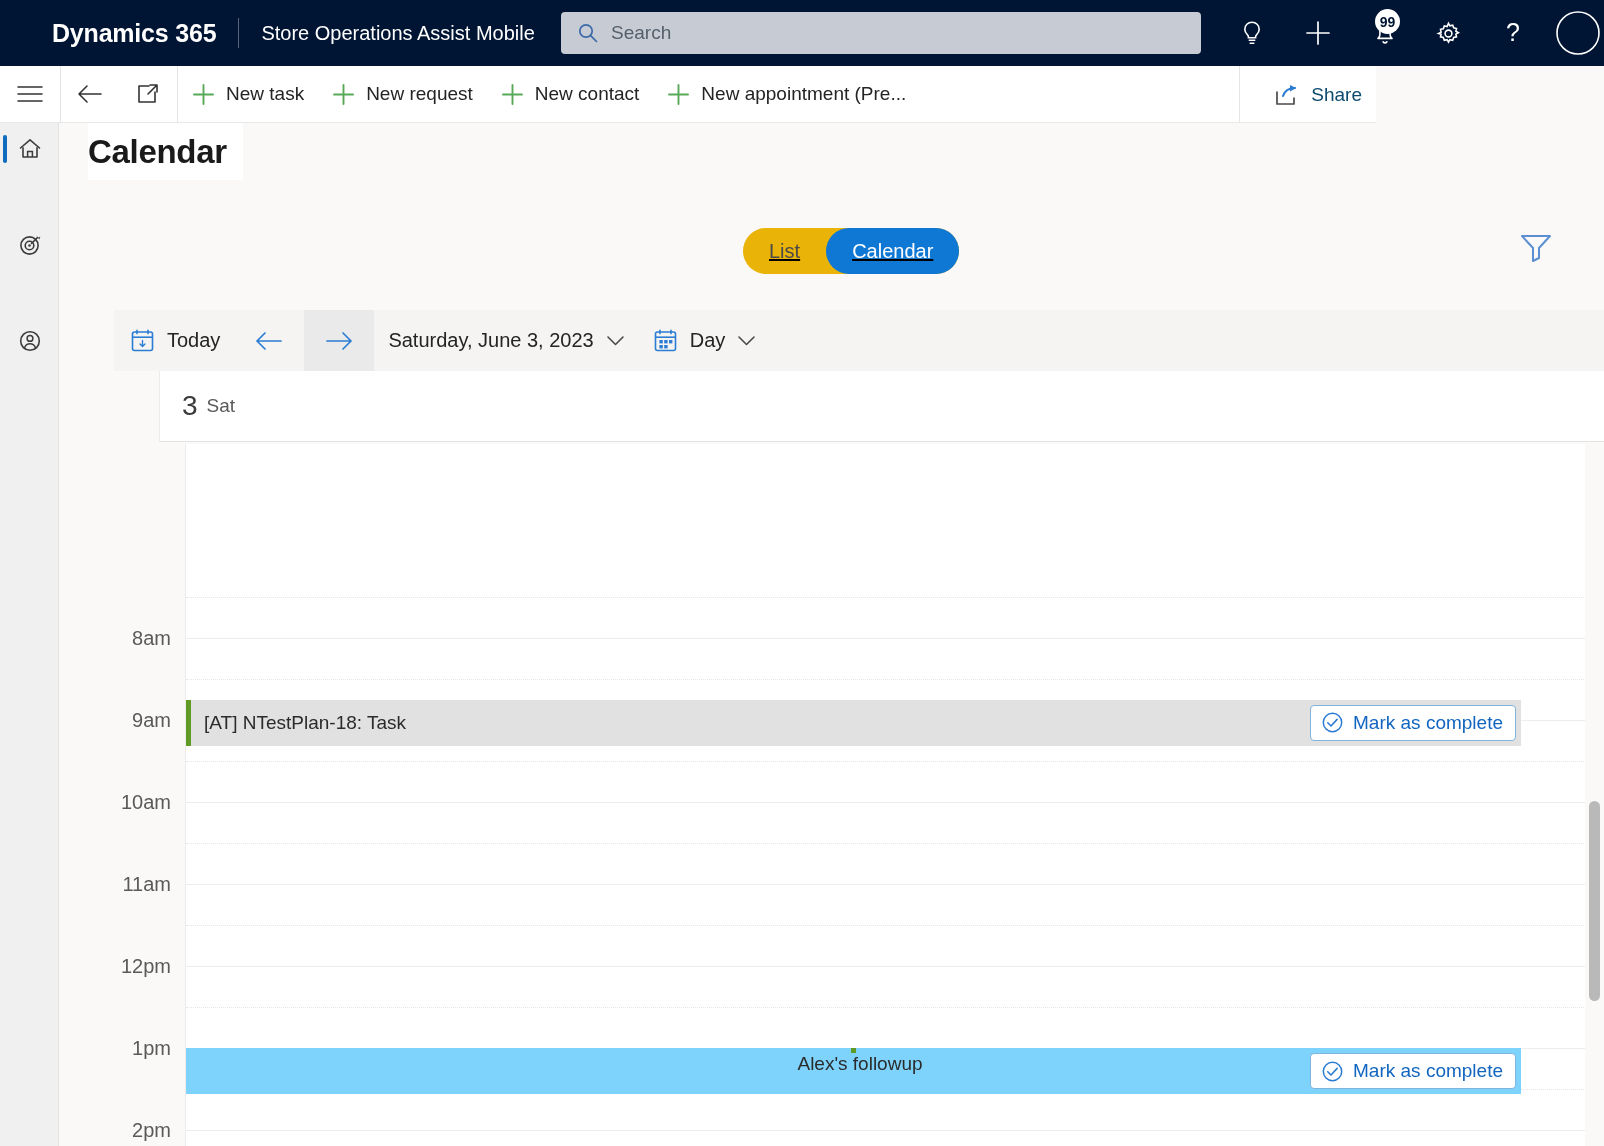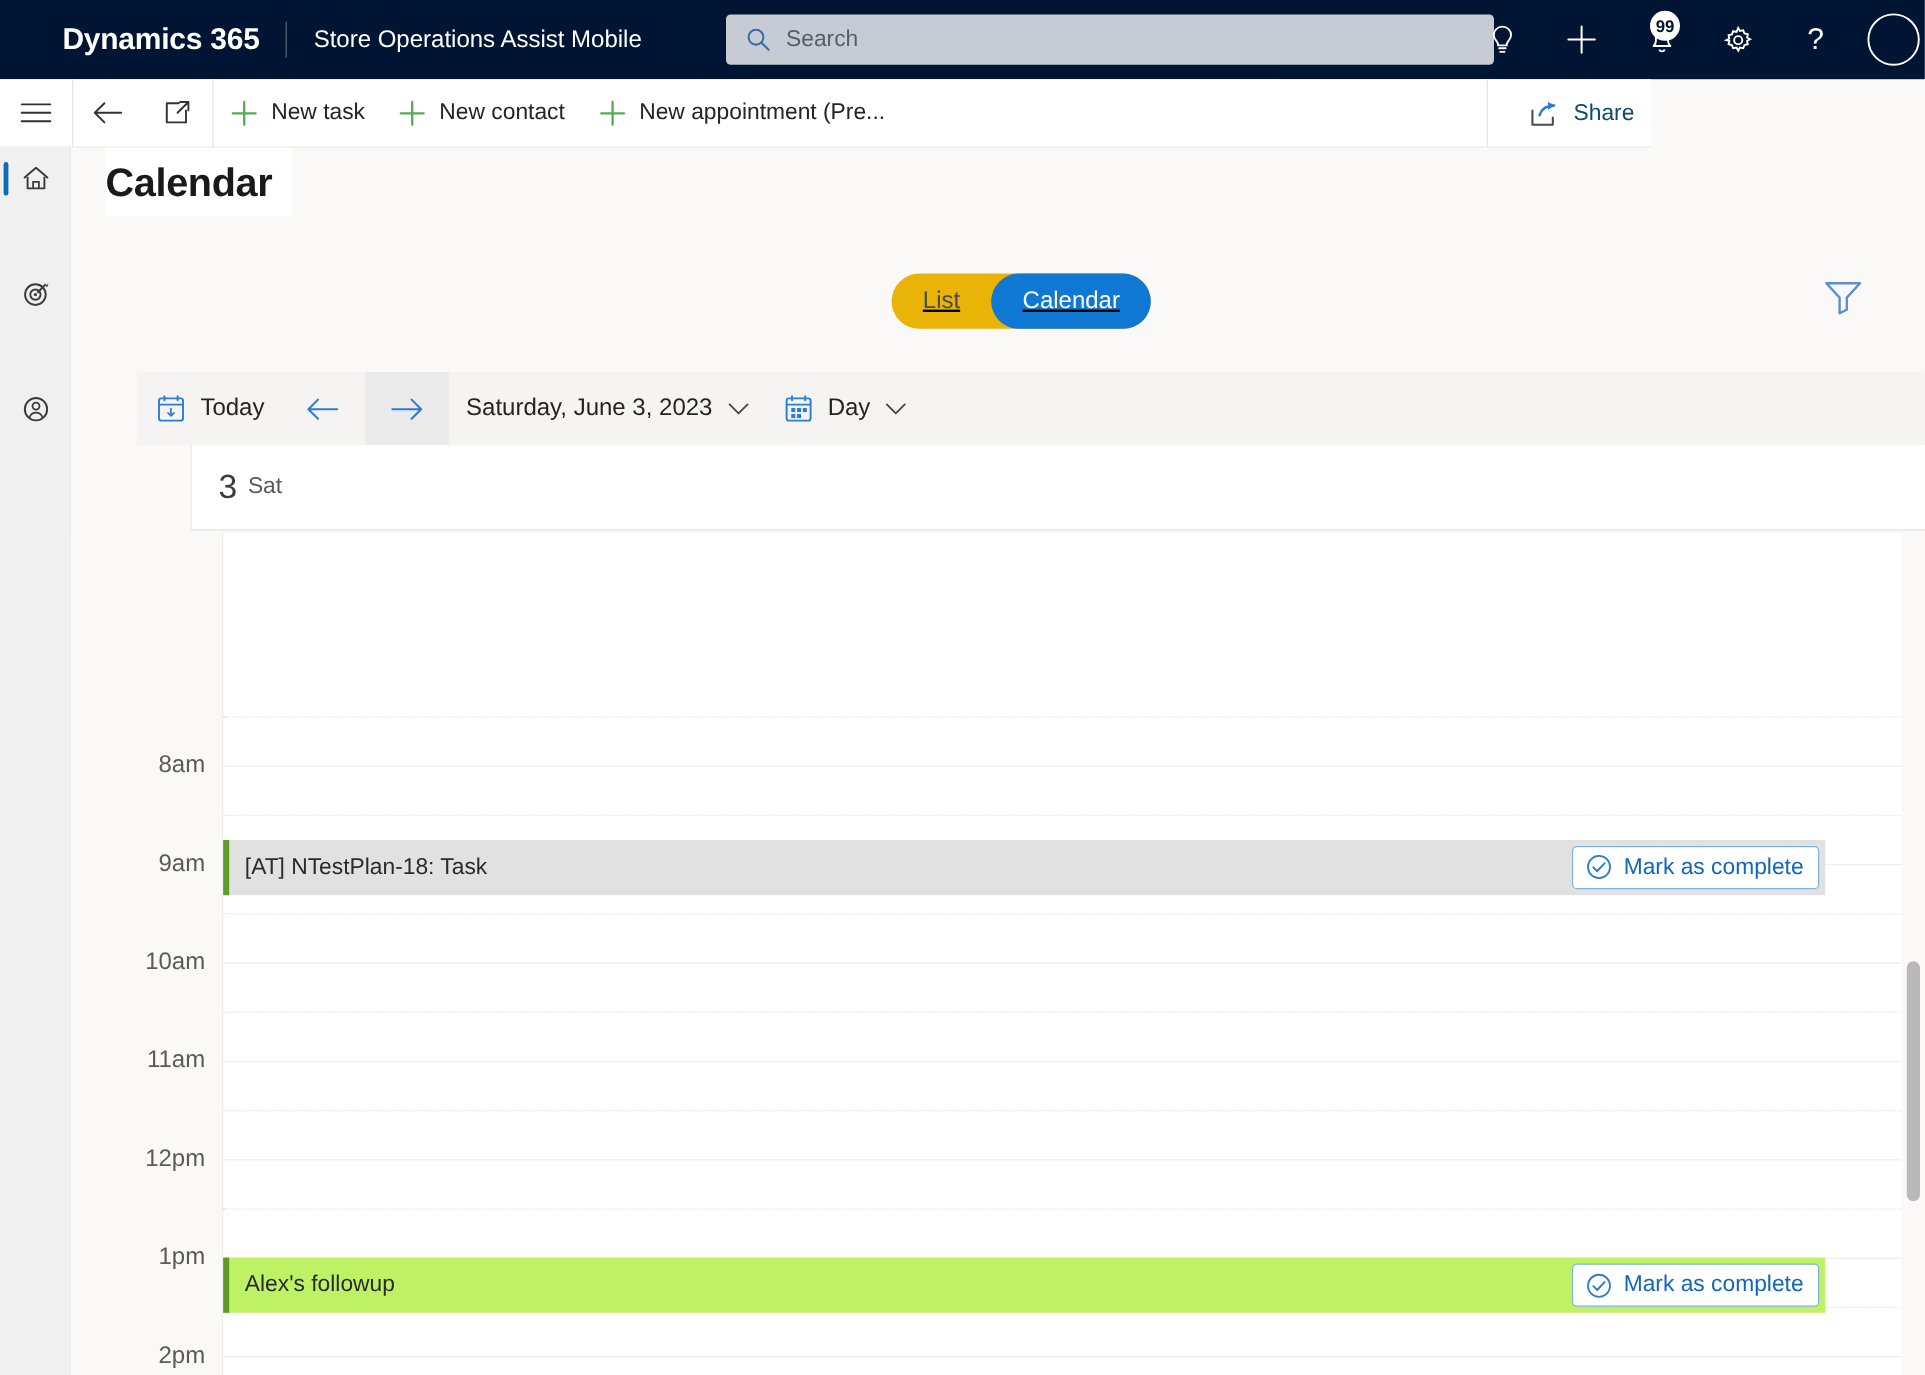--- a/index.html
+++ b/index.html
@@ -35,21 +35,21 @@
   #app-name {
     color: #ffffff;
     font-size: 20px;
     white-space: nowrap;
   }
   #search-wrap {
     position: absolute; left: 561px; top: 12px;
     width: 640px; height: 42px;
     background: #c7ccd4;
     border-radius: 4px;
-    display: flex; align-items: center; margin-left: 44px;
+    display: flex; align-items: center;
   }
   #search-icon { margin-left: 16px; display: flex; }
   #search-input {
     border: none; background: transparent; outline: none;
     font-family: "Liberation Sans", sans-serif;
     font-size: 19px; color: #3a3a3a;
     margin-left: 10px; width: 520px;
   }
   #search-input::placeholder { color: #555f6b; opacity: 1; }
   .navicon {
@@ -332,20 +332,28 @@
 
   <div class="cmd-item">
     <span class="plus">
       <svg width="23" height="23" viewBox="0 0 23 23">
         <path d="M11.5 2v19M2 11.5h19" stroke="#57a957" stroke-width="1.9" stroke-linecap="round"></path>
       </svg>
     </span>
     <span>New task</span>
   </div>
 
+  <div class="cmd-item">
+    <span class="plus">
+      <svg width="23" height="23" viewBox="0 0 23 23">
+        <path d="M11.5 2v19M2 11.5h19" stroke="#57a957" stroke-width="1.9" stroke-linecap="round"></path>
+      </svg>
+    </span>
+    <span>New request</span>
+  </div>
 
   <div class="cmd-item">
     <span class="plus">
       <svg width="23" height="23" viewBox="0 0 23 23">
         <path d="M11.5 2v19M2 11.5h19" stroke="#57a957" stroke-width="1.9" stroke-linecap="round"></path>
       </svg>
     </span>
     <span>New contact</span>
   </div>
 
@@ -505,21 +513,21 @@
           <div class="mark-btn">
             <span class="mico">
               <svg width="23" height="23" viewBox="0 0 23 23">
                 <circle cx="11.5" cy="11.5" r="9.2" fill="none" stroke="#2b7cd3" stroke-width="1.5"></circle>
                 <path d="M6.8 11.8l3.2 3.2 6.1-6.6" fill="none" stroke="#2b7cd3" stroke-width="1.6" stroke-linecap="round" stroke-linejoin="round"></path>
               </svg>
             </span>
             <span>Mark as complete</span>
           </div>
         </div>
-        <div class="event" style="top: 604px; left: 0px; width: 1335px; background: #bef264;">
+        <div class="event" style="top: 604px; left: 0px; width: 1335px; background: #7dd3fc; flex-direction: column;">
           <div class="accent" style="background: rgb(95, 155, 37);"></div>
           <div class="etitle">Alex's followup</div>
           <div class="mark-btn">
             <span class="mico">
               <svg width="23" height="23" viewBox="0 0 23 23">
                 <circle cx="11.5" cy="11.5" r="9.2" fill="none" stroke="#2b7cd3" stroke-width="1.5"></circle>
                 <path d="M6.8 11.8l3.2 3.2 6.1-6.6" fill="none" stroke="#2b7cd3" stroke-width="1.6" stroke-linecap="round" stroke-linejoin="round"></path>
               </svg>
             </span>
             <span>Mark as complete</span>

